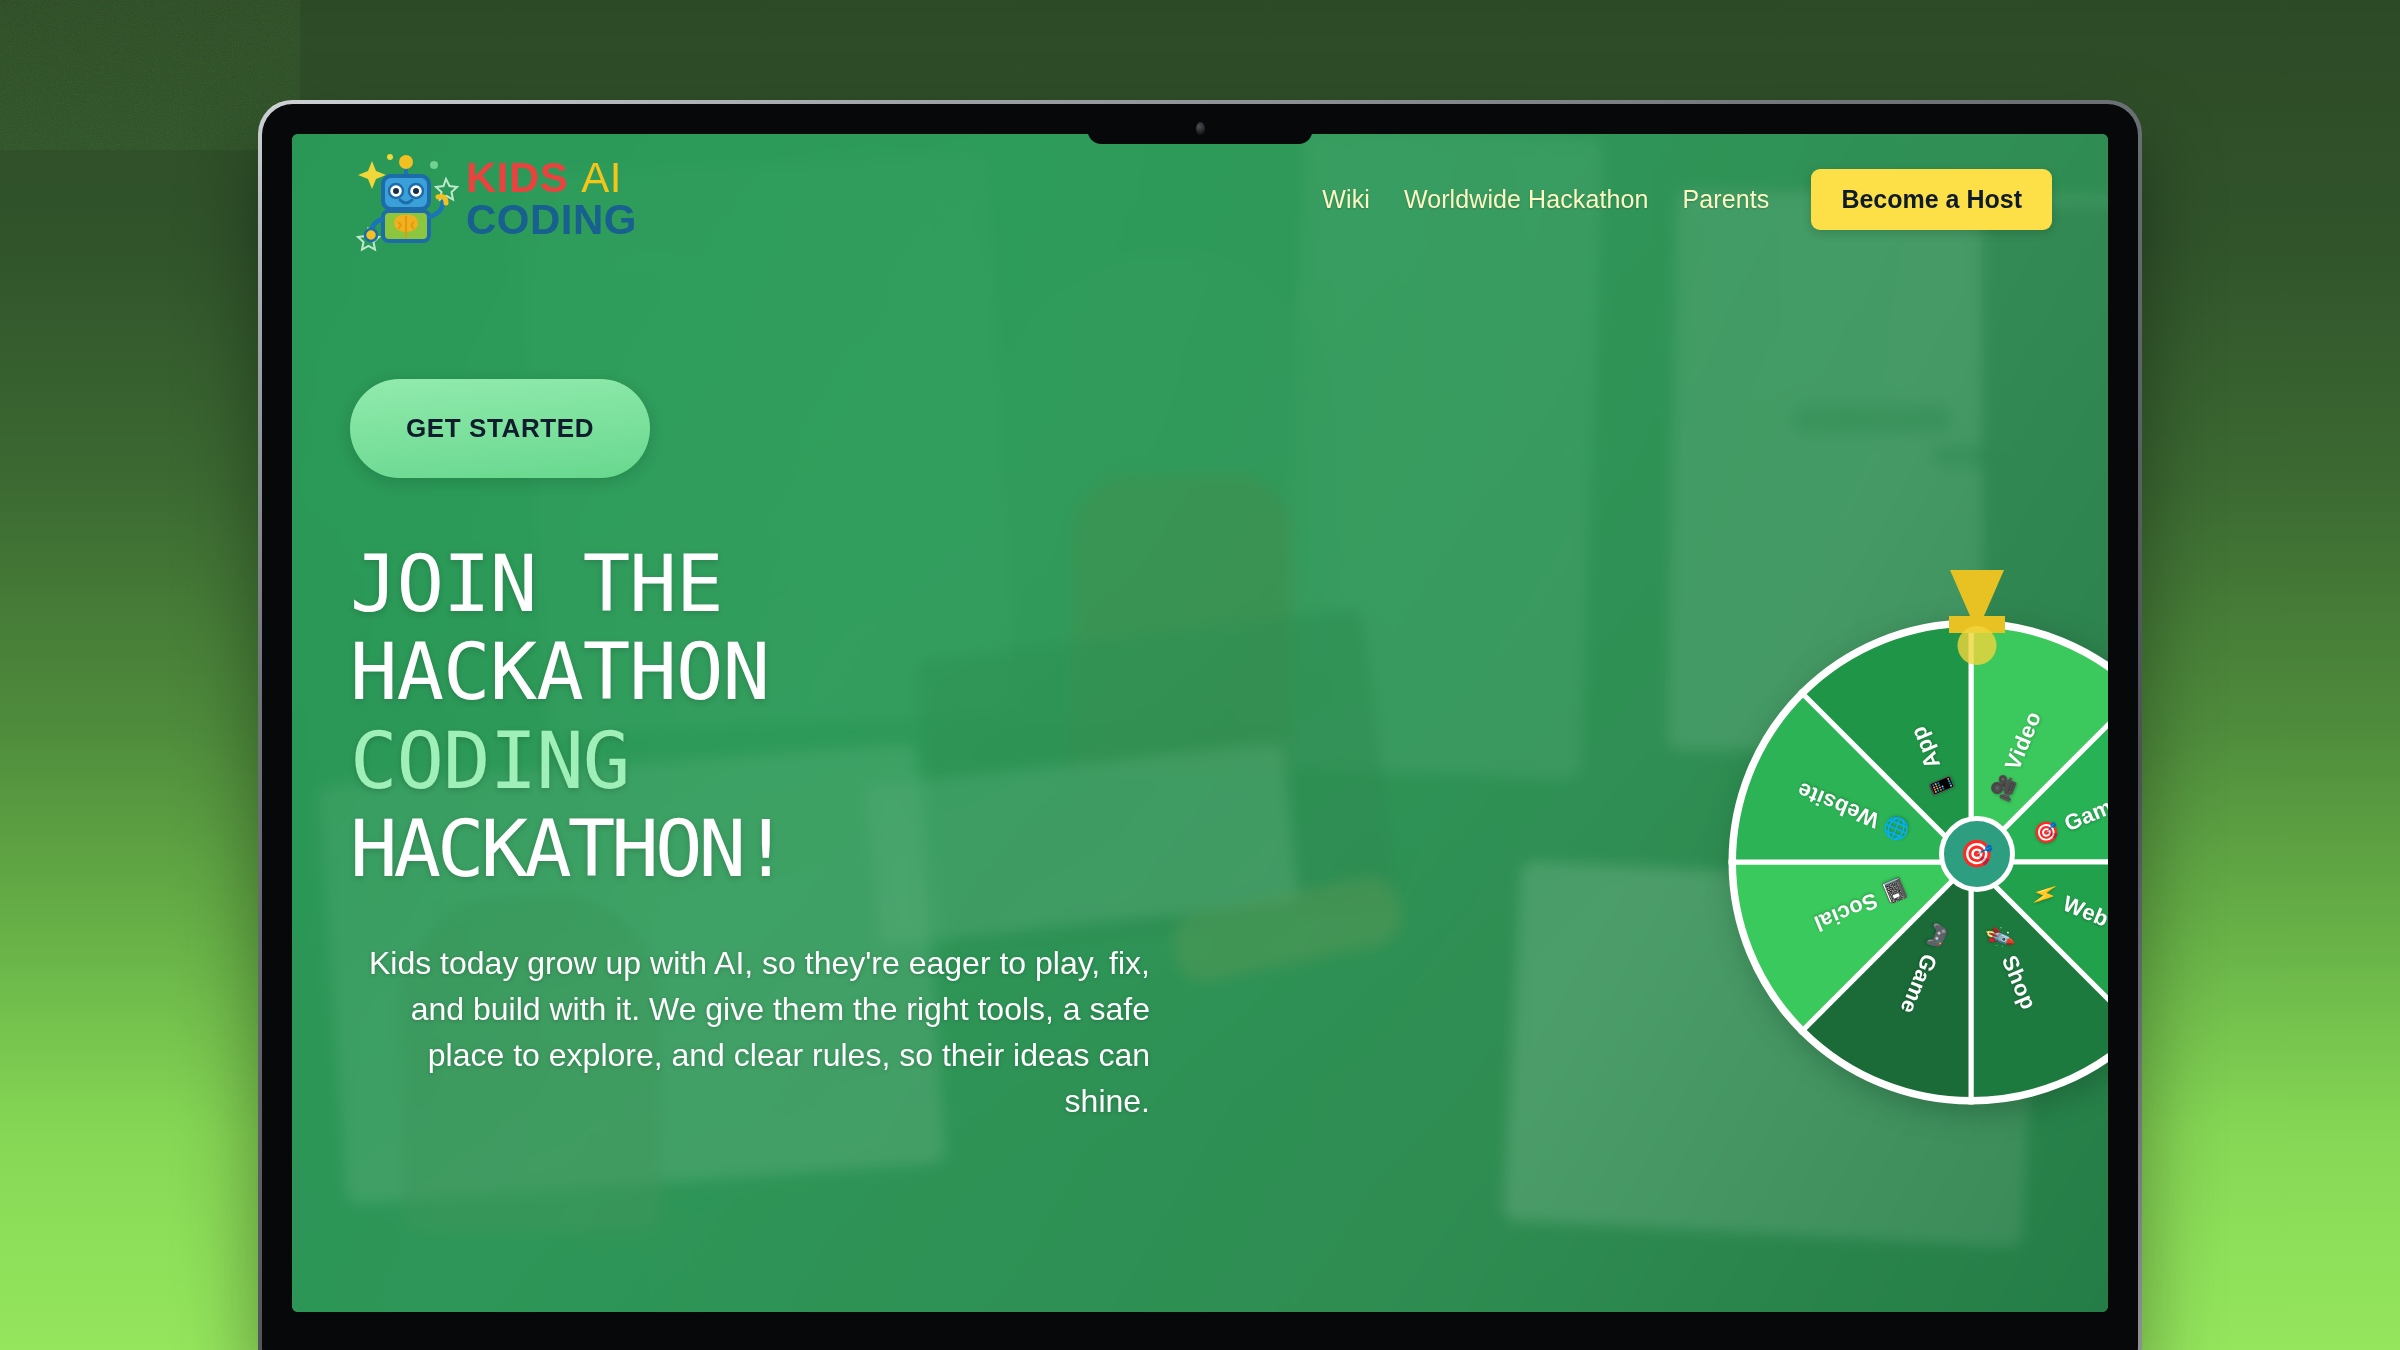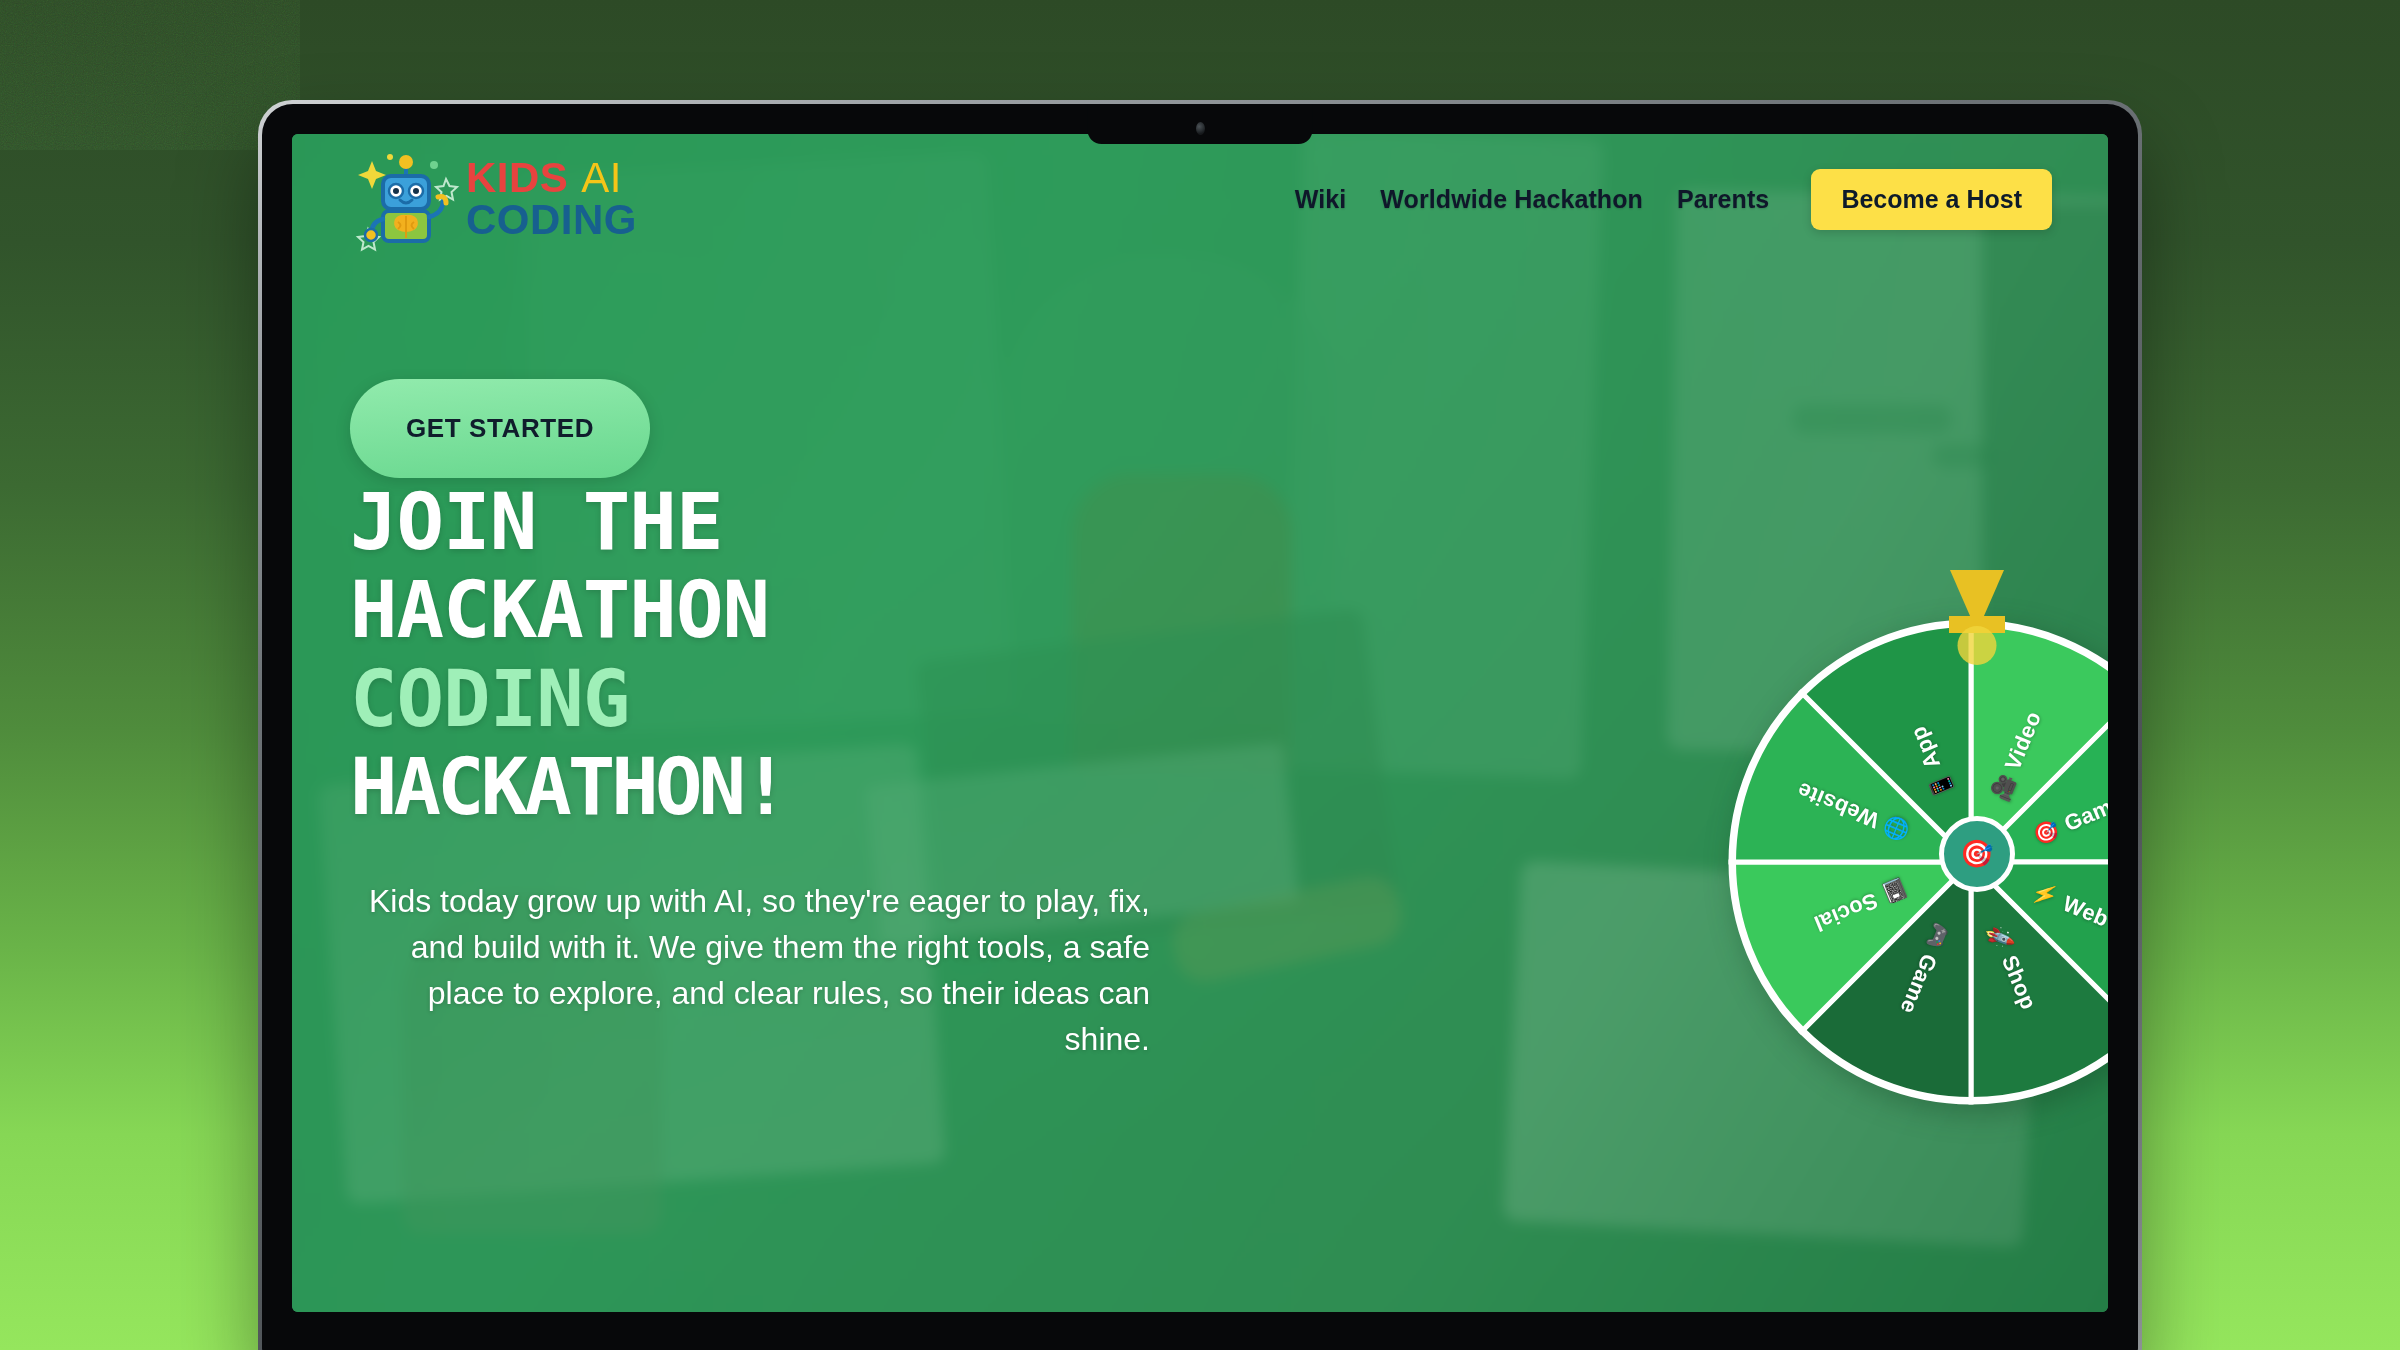--- a/index.html
+++ b/index.html
@@ -107,21 +107,21 @@
   #logo { display:flex; align-items:center; gap:4px; }
   #logo-mark { width:112px; height:112px; position:relative; flex:0 0 auto; }
   #logo-type { display:flex; flex-direction:column; line-height:.92; }
   .logo-row1 { display:flex; gap:13px; align-items:baseline; }
   .logo-kids  { color:#e8433f; font-size:42px; font-weight:bold; letter-spacing:.5px; }
   .logo-ai    { color:#f5c518; font-size:42px; font-weight:normal; letter-spacing:.5px; }
   .logo-coding{ color:#17608f; font-size:42px; font-weight:bold; letter-spacing:.5px; margin-top:3px;}
 
   #nav { margin-left:auto; display:flex; align-items:center; gap:34px; }
   .nav-link {
-    color:#0f172a; font-size:25px; font-weight:bold;
+    color:#fef9c3; font-size:25px; font-weight:normal;
     letter-spacing:.1px; white-space:nowrap; cursor:pointer;
     text-shadow:0 1px 2px rgba(0,0,0,.18);
   }
   #host-btn {
     background:#fde047;
     color:#0e1b2a;
     font-size:25px; font-weight:bold;
     padding:16px 30px;
     border-radius:9px;
     margin-left:8px;
@@ -142,23 +142,24 @@
     background:linear-gradient(175deg, rgba(152,240,178,.94), rgba(110,222,148,.90));
     color:#101d2c;
     font-size:26px; font-weight:bold;
     letter-spacing:.6px;
     padding:34px 56px;
     border-radius:999px;
     cursor:pointer;
     box-shadow:0 4px 16px rgba(0,0,0,.14);
   }
   #headline {
+    margin-top:62px;
     font-family:"DejaVu Sans Mono", monospace;
     font-size:79px;
-    font-weight:bold;
+    font-weight:normal;
     line-height:1.12;
     letter-spacing:-1px;
     color:#ffffff;
     text-shadow:0 2px 6px rgba(0,0,0,.16);
   }
   #headline .line { display:block; white-space:nowrap; }
   #headline .mint { color:#9fefb8; }
   #headline .tight { letter-spacing:-4px; }
 
   #sub {

